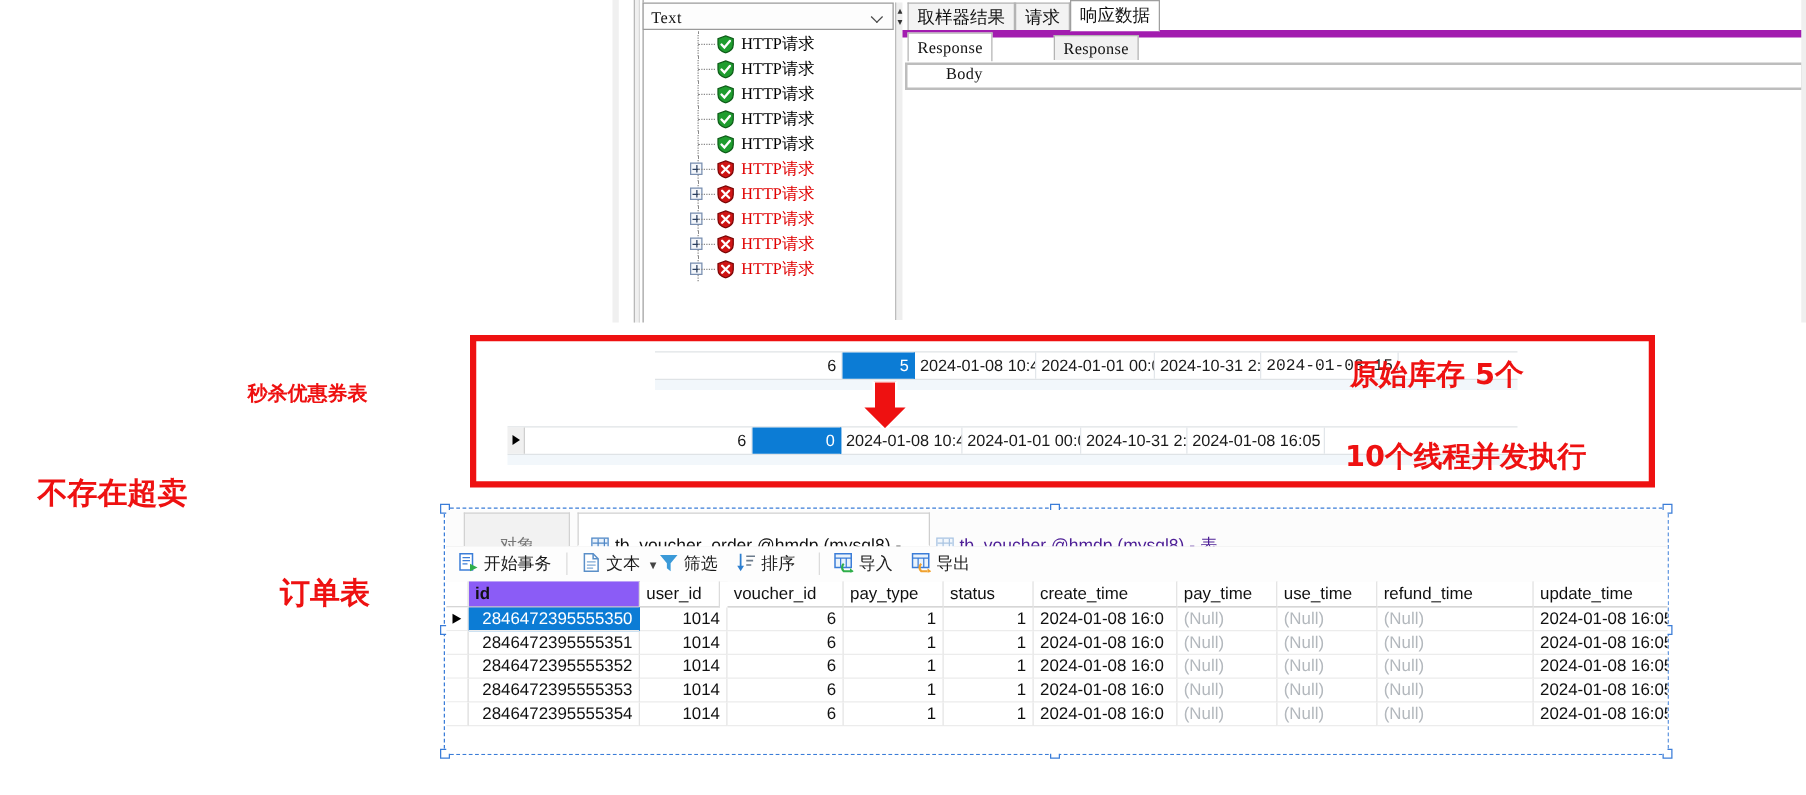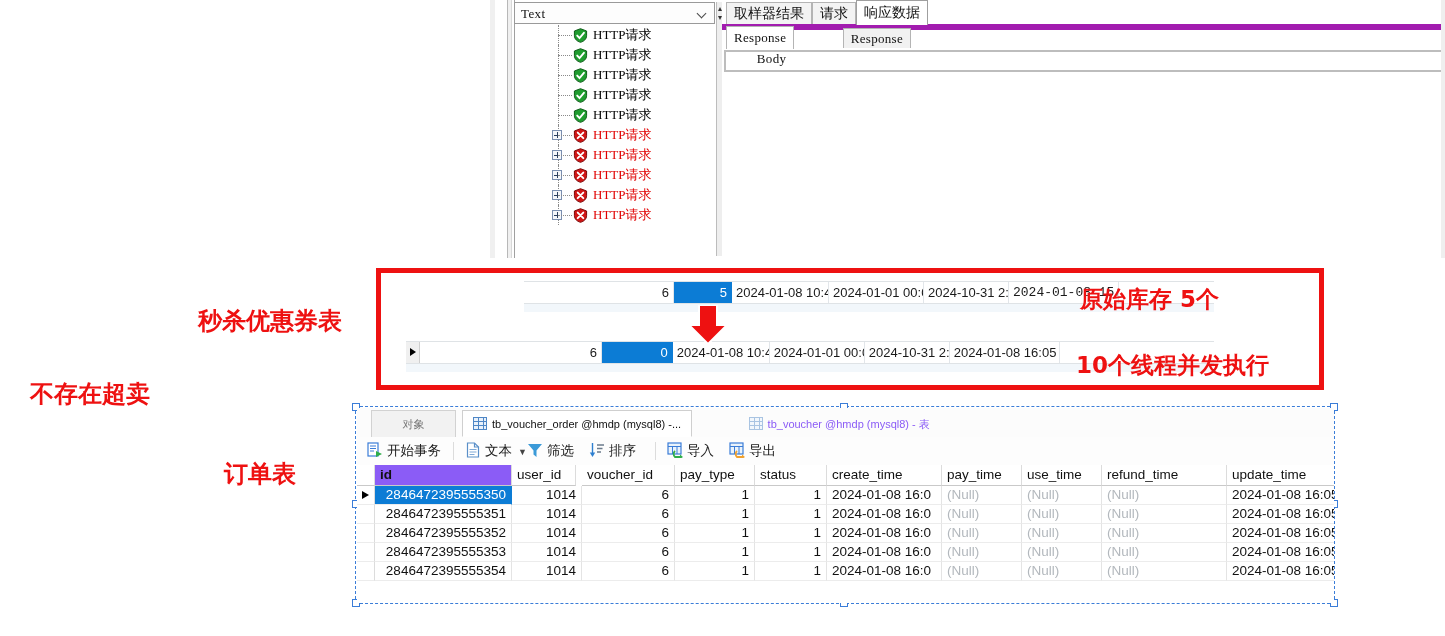--- a/index.html
+++ b/index.html
@@ -72,27 +72,27 @@
   .rowfoot{position:absolute;height:8px;background:#f2f7fb;}
 
   .downarrow{position:absolute;left:687px;top:305px;width:42px;height:40px;}
 
   
   #navicat{position:absolute;left:355px;top:406px;width:980px;height:198px;
     background:#ffffff;border:1px dashed #3b7dd8;box-sizing:border-box;}
   .handle{position:absolute;width:6px;height:6px;background:#ffffff;border:1px solid #3b7dd8;}
   .nv-tabbar{position:absolute;left:1px;top:1px;width:977px;height:29px;background:#fcfcfc;
     border-bottom:1px solid #cfcfcf;}
-  .nv-tab{position:absolute;top:2px;height:27px;line-height:26px;padding:0 10px;font-size:11px;
+  .nv-tab{position:absolute;top:2px;height:27px;line-height:26px;padding:12px 10px;font-size:14px;
     box-sizing:border-box;white-space:nowrap;}
   .nv-tab.obj{left:14px;width:85px;text-align:center;color:#777;background:#f2f2f2;
     border:1px solid #d2d2d2;border-bottom:none;}
   .nv-tab.doc{color:#1a1a1a;border:1px solid transparent;}
   .nv-tab.doc.sel{background:#ffffff;border:1px solid #cfcfcf;border-bottom:1px solid #fff;color:#111;}
-  .nv-tab.doc.dim{color:#8b5cf6;text-align:right;}
+  .nv-tab.doc.dim{color:#4c1d95;text-align:right;}
   .tblicon{display:inline-block;width:14px;height:13px;vertical-align:-2px;margin-right:5px;
     border:1px solid #4f87c6;box-sizing:border-box;background:
       linear-gradient(#4f87c6,#4f87c6) 0 3px/100% 1px no-repeat,
       linear-gradient(#4f87c6,#4f87c6) 0 7px/100% 1px no-repeat,
       linear-gradient(#4f87c6,#4f87c6) 4px 0/1px 100% no-repeat,
       linear-gradient(#4f87c6,#4f87c6) 9px 0/1px 100% no-repeat,#eaf2fb;}
   .tblicon.dim{border-color:#a9c4e2;background:
       linear-gradient(#a9c4e2,#a9c4e2) 0 3px/100% 1px no-repeat,
       linear-gradient(#a9c4e2,#a9c4e2) 0 7px/100% 1px no-repeat,
       linear-gradient(#a9c4e2,#a9c4e2) 4px 0/1px 100% no-repeat,
@@ -266,21 +266,21 @@
     <div class="jm-subtabs" id="jm-subtabs">
         <div class="jm-subtab sel" style="left: 2px; text-align: right;">Response Body</div>
         <div class="jm-subtab" style="left: 118.8px;">Response headers</div>
       </div>
     <div class="jm-searchbox"></div>
     <div class="jm-body"></div>
     <div class="jm-scroll-v"></div>
   </div>
 </div>
 
-<div class="redlabel" style="left:198px;top:305px;font-size:24px;">秒杀优惠券表</div>
+<div class="redlabel" style="left:198px;top:305px;font-size:16px;">秒杀优惠券表</div>
 <div class="redlabel" style="left:30px;top:378px;font-size:24px;">不存在超卖</div>
 <div class="redlabel" style="left:224px;top:458px;font-size:24px;">订单表</div>
 
 <div id="redbox">
   <div id="vgrid">
       <div class="gridrow" style="left: 143px; top: 8px; width: 690px;">
         <div class="dc-nothing cell num " style="left: 0px; width: 150px;">6</div>
         <div class="dc-nothing cell num sel" style="left: 150px; width: 58px;">5</div>
         <div class="dc-nothing cell " style="left: 208px; width: 97px;">2024-01-08 10:4</div>
         <div class="dc-nothing cell " style="left: 305px; width: 95px;">2024-01-01 00:0</div>

